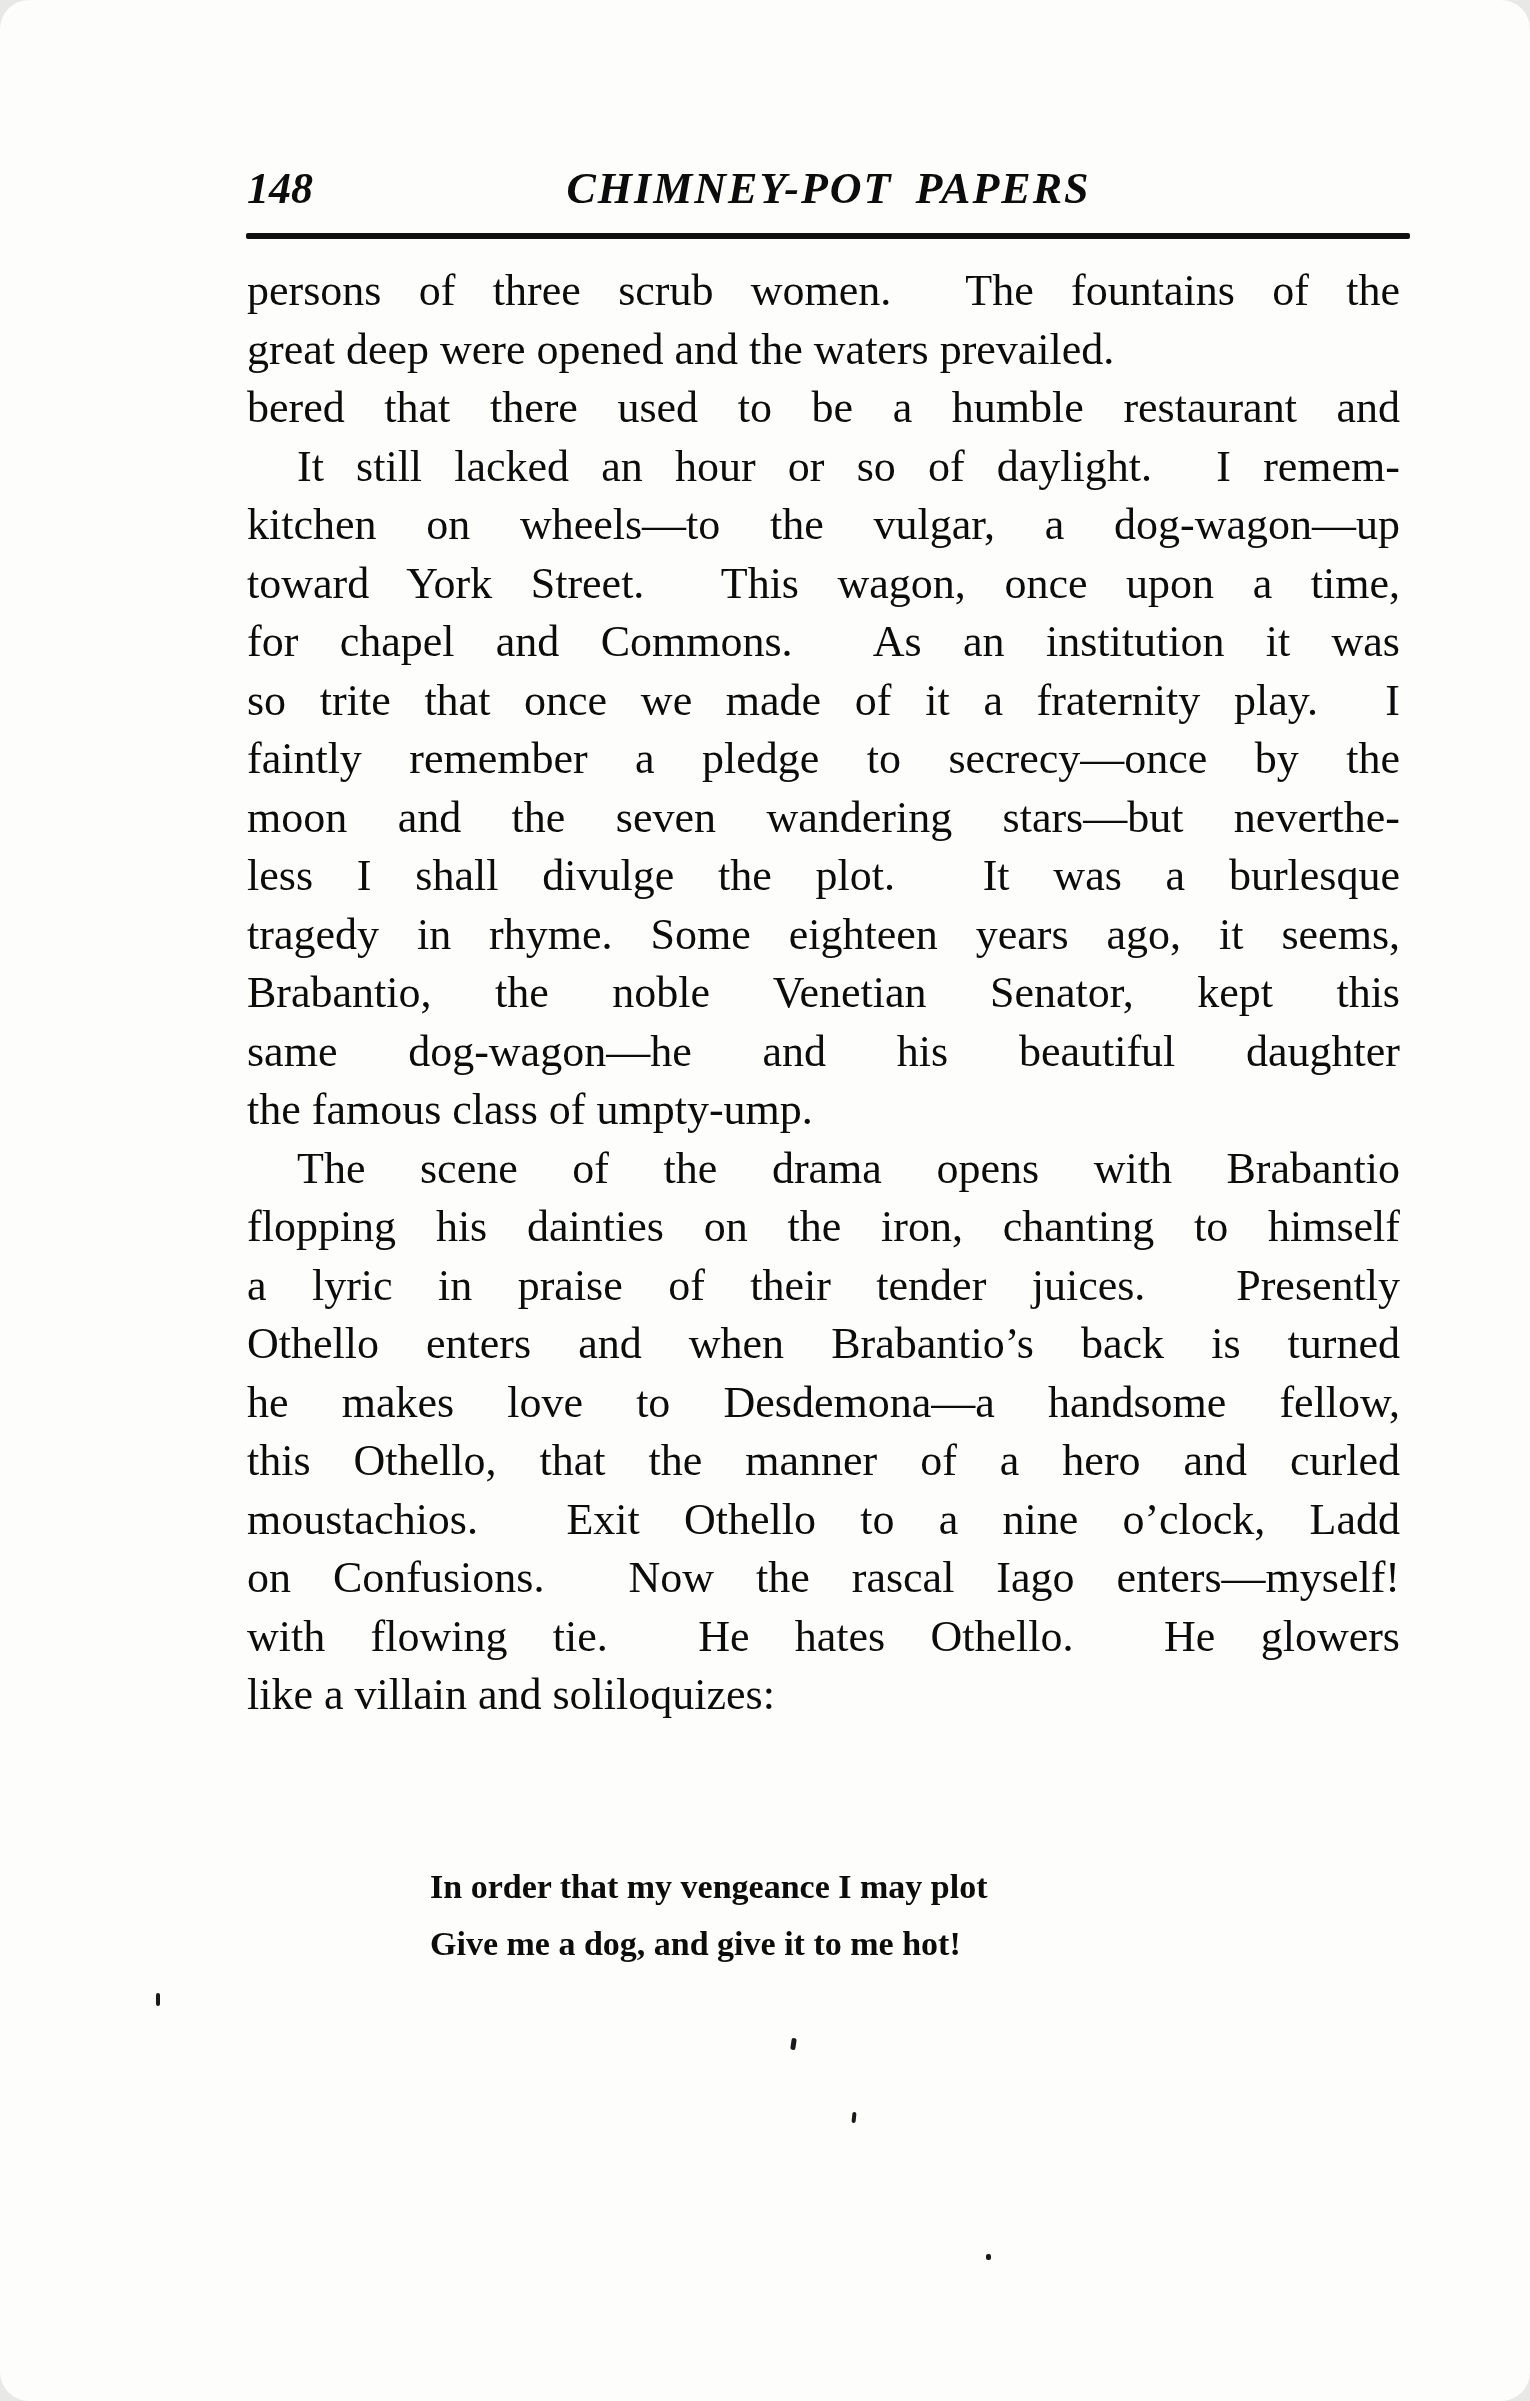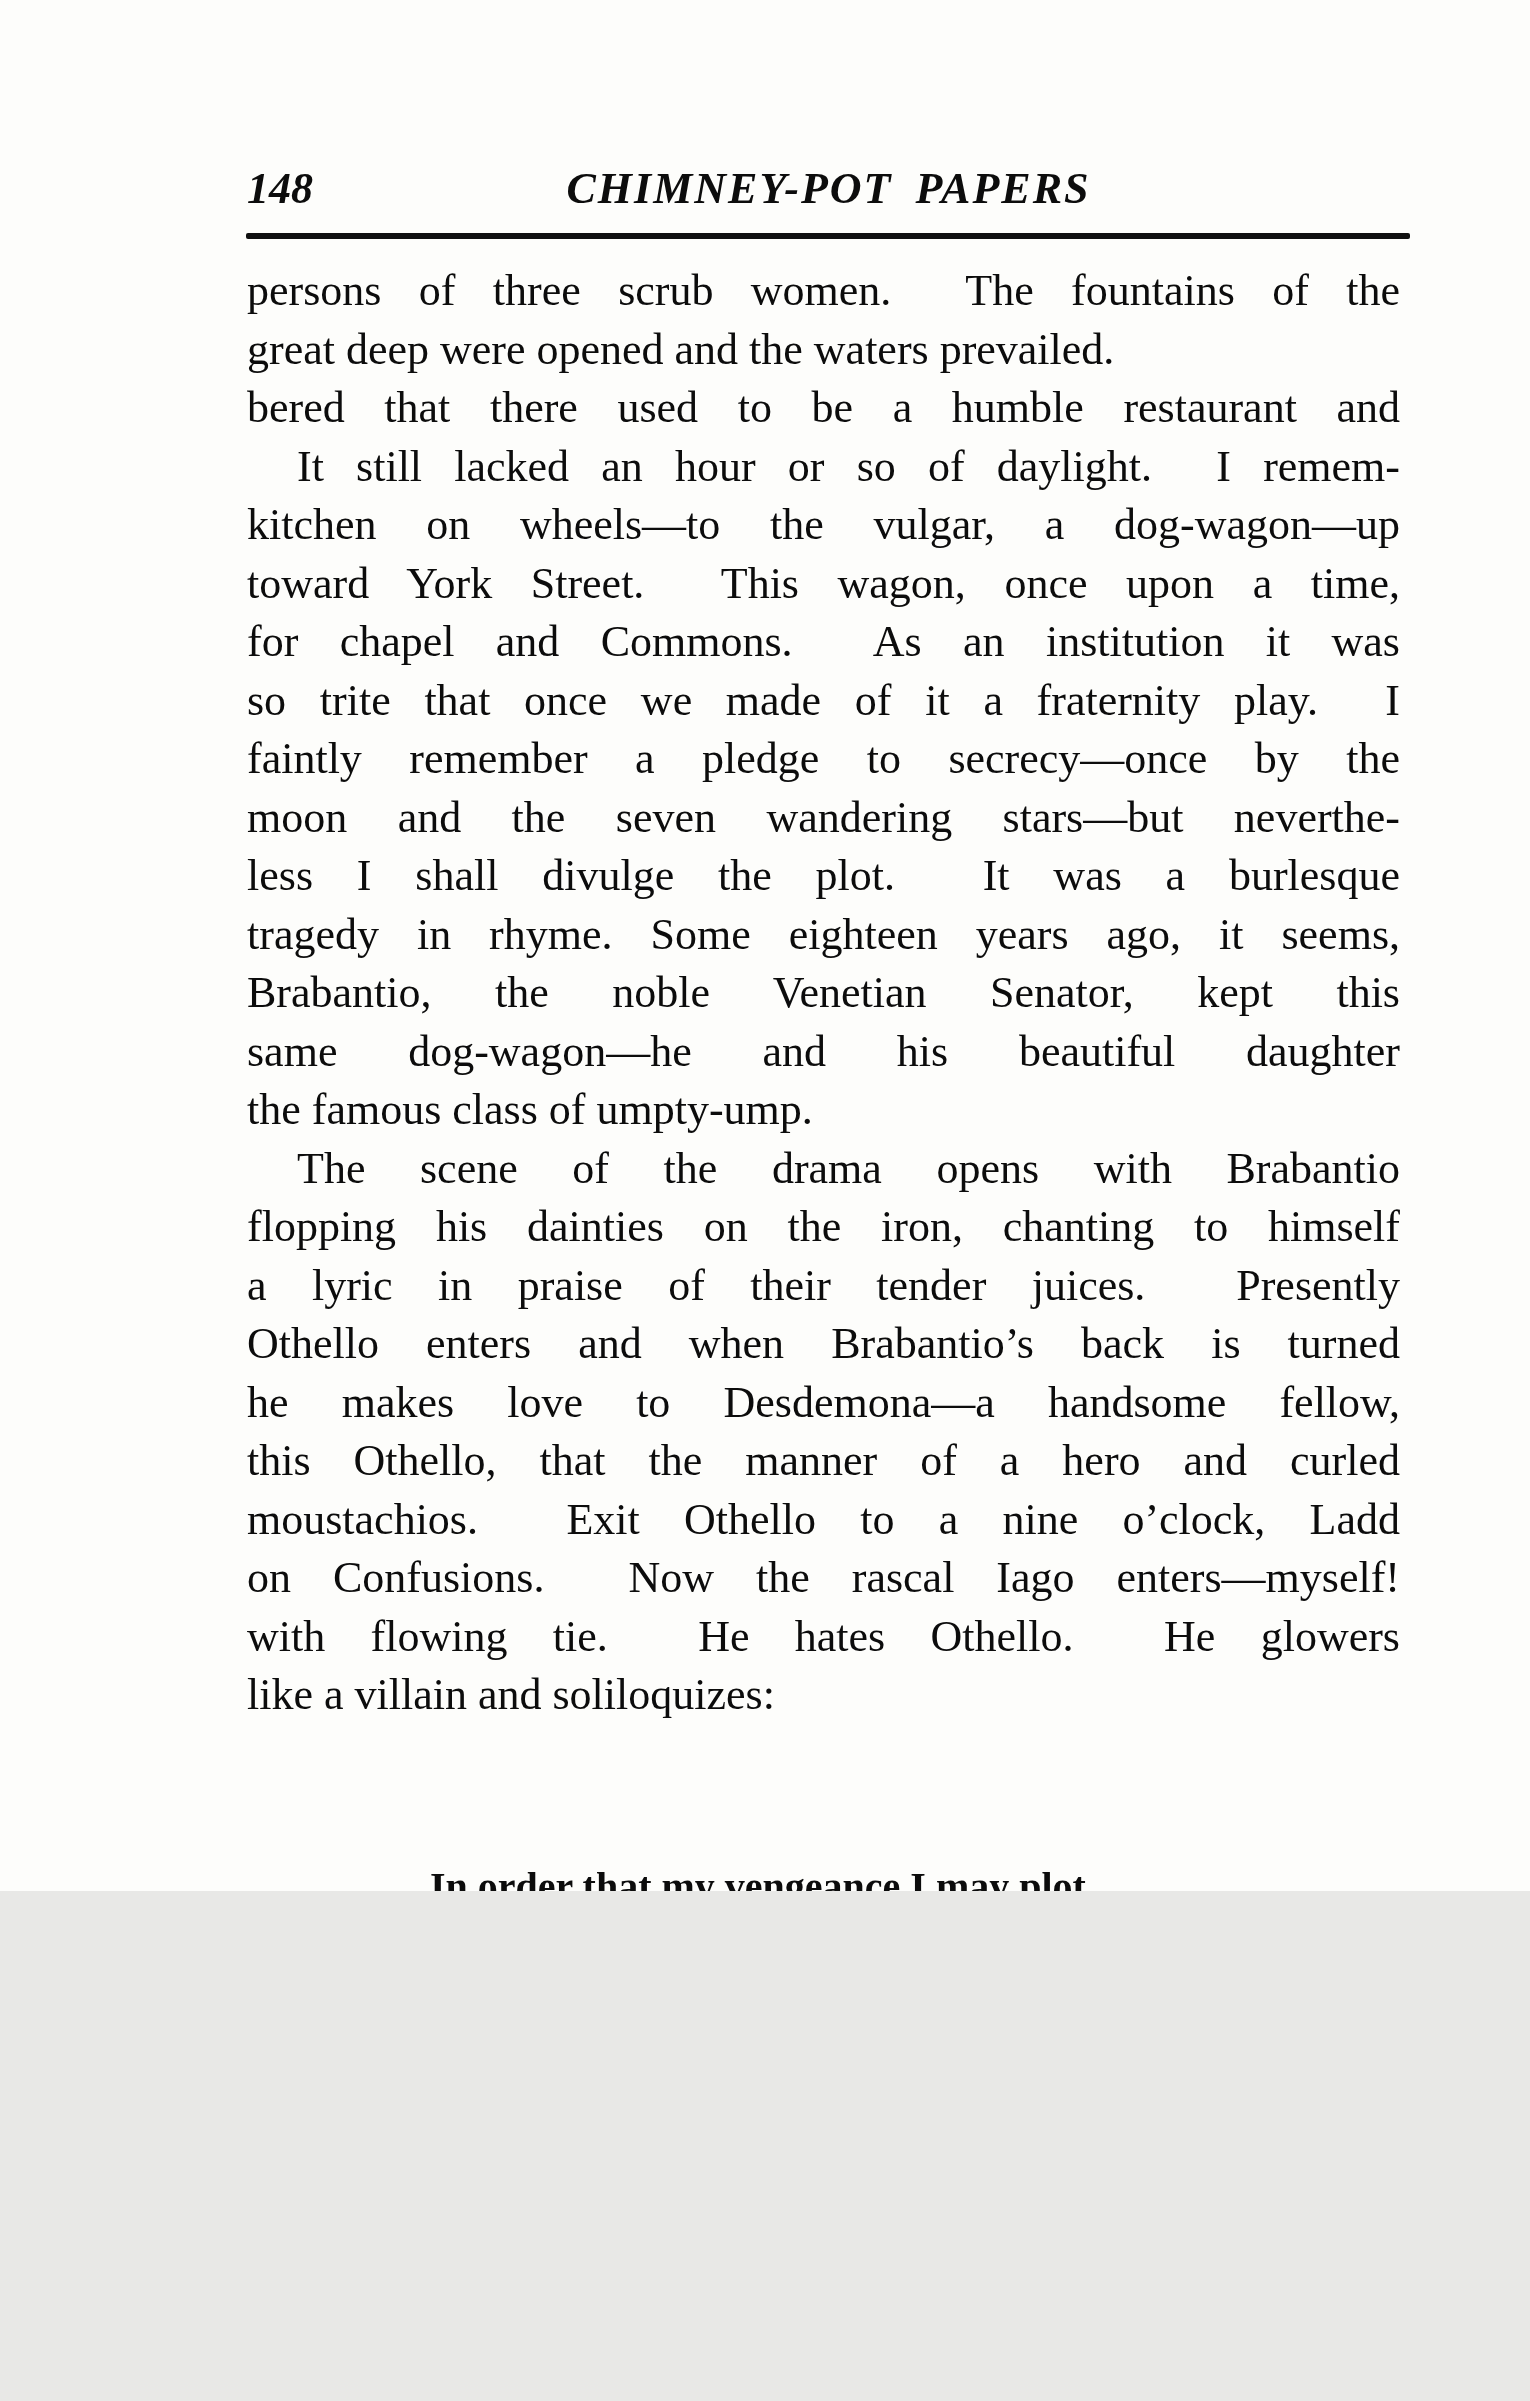--- a/index.html
+++ b/index.html
@@ -3,26 +3,27 @@
 <meta charset="utf-8">
 <style>
   html, body {
     margin: 0;
     padding: 0;
     background: #e8e8e6;
   }
   .page {
     position: relative;
     width: 1530px;
-    height: 1891px;
+    height: 2401px;
     margin: 0 auto;
     background: var(--paper, #fdfdfb);
     color: var(--ink, #0c0c0c);
     font-family: "Liberation Serif", serif;
     overflow: hidden;
+    border-radius: 29px;
   }
   .header-row {
     position: absolute;
     left: 247px;
     top: 160px;
     width: 1163px;
     height: 58px;
     font-size: 44px;
     font-weight: bold;
     font-style: italic;
@@ -70,21 +71,21 @@
     text-align-last: justify;
     -moz-text-align-last: justify;
   }
   .body-text .line.ind {
     text-indent: 50px;
   }
   .verse {
     position: absolute;
     left: 430px;
     top: 1858px;
-    font-size: 40px;
+    font-size: 34px;
     font-weight: bold;
     line-height: 57px;
   }
   .verse .v-line {
     height: 57px;
     white-space: nowrap;
   }
   
   .speck {
     position: absolute;

